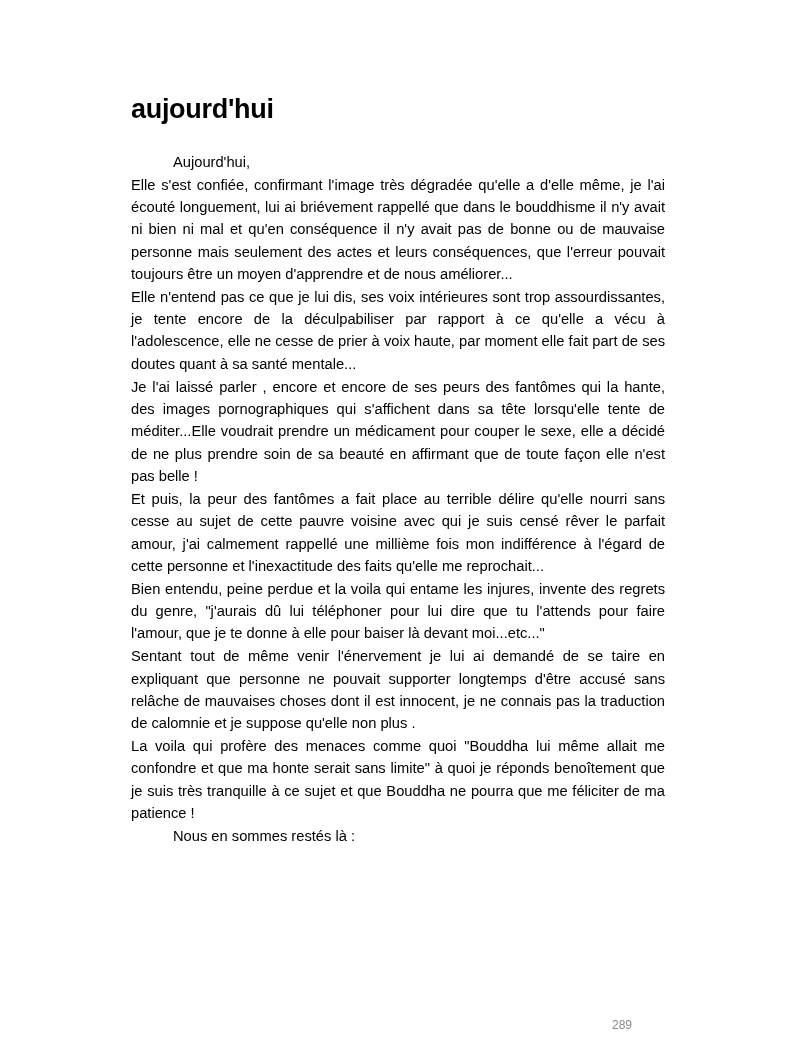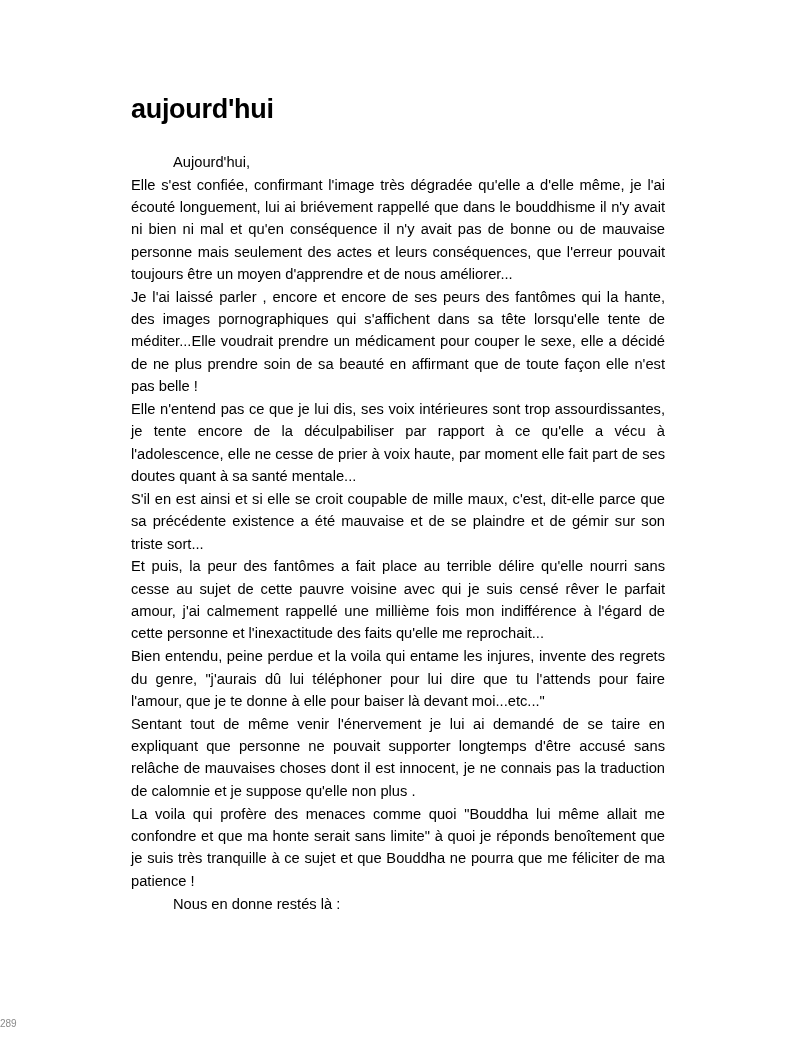--- a/index.html
+++ b/index.html
@@ -44,38 +44,37 @@
   }
   .para.nojust {
     text-align: left;
     margin-left: 42px;
   }
   .page-number {
     position: absolute;
     left: 0;
     right: 0;
     top: 1018px;
-    text-align: left;
-    font-size: 10px;
+    text-align: right;
+    font-size: 12px;
     color: #8a8a8a;
   }
 </style>
 </head>
 <body>
 
 <div class="page">
   <div class="content">
     <h1 class="doc-title">aujourd'hui</h1>
 
     <p class="para nojust">Aujourd'hui,</p>
     <p class="para">Elle s'est confiée, confirmant l'image très dégradée qu'elle a d'elle même, je l'ai écouté longuement, lui ai briévement rappellé que dans le bouddhisme il n'y avait ni bien ni mal et qu'en conséquence il n'y avait pas de bonne ou de mauvaise personne mais seulement des actes et leurs conséquences, que l'erreur pouvait toujours être un moyen d'apprendre et de nous améliorer...</p>
+    <p class="para">Elle n'entend pas ce que je lui dis, ses voix intérieures sont trop assourdissantes, je tente encore de la déculpabiliser par rapport à ce qu'elle a vécu à l'adolescence, elle ne cesse de prier à voix haute, par moment elle fait part de ses doutes quant à sa santé mentale...</p>
     <p class="para">Je l'ai laissé parler , encore et encore de ses peurs des fantômes qui la hante, des images pornographiques qui s'affichent dans sa tête lorsqu'elle tente de méditer...Elle voudrait prendre un médicament pour couper le sexe, elle a décidé de ne plus prendre soin de sa beauté en affirmant que de toute façon elle n'est pas belle !</p>
-    <p class="para">Elle n'entend pas ce que je lui dis, ses voix intérieures sont trop assourdissantes, je tente encore de la déculpabiliser par rapport à ce qu'elle a vécu à l'adolescence, elle ne cesse de prier à voix haute, par moment elle fait part de ses doutes quant à sa santé mentale...</p>
-    <p class="para">S'il en est ainsi et si elle se croit coupable de mille maux, c'est, dit-elle parce que sa précédente existence a été mauvaise et de se plaindre et de gémir sur son triste sort...</p>
     <p class="para">Et puis, la peur des fantômes a fait place au terrible délire qu'elle nourri sans cesse au sujet de cette pauvre voisine avec qui je suis censé rêver le parfait amour, j'ai calmement rappellé une millième fois mon indifférence à l'égard de cette personne et l'inexactitude des faits qu'elle me reprochait...</p>
     <p class="para">Bien entendu, peine perdue et la voila qui entame les injures, invente des regrets du genre, "j'aurais dû lui téléphoner pour lui dire que tu l'attends pour faire l'amour, que je te donne à elle pour baiser là devant moi...etc..."</p>
     <p class="para">Sentant tout de même venir l'énervement je lui ai demandé de se taire en expliquant que personne ne pouvait supporter longtemps d'être accusé sans relâche de mauvaises choses dont il est innocent, je ne connais pas la traduction de calomnie et je suppose qu'elle non plus .</p>
     <p class="para">La voila qui profère des menaces comme quoi "Bouddha lui même allait me confondre et que ma honte serait sans limite" à quoi je réponds benoîtement que je suis très tranquille à ce sujet et que Bouddha ne pourra que me féliciter de ma patience !</p>
-    <p class="para nojust">Nous en donne restés là :</p>
+    <p class="para nojust">Nous en sommes restés là :</p>
   </div>
 
   <div class="page-number">289</div>
 </div>
 
 </body></html>

